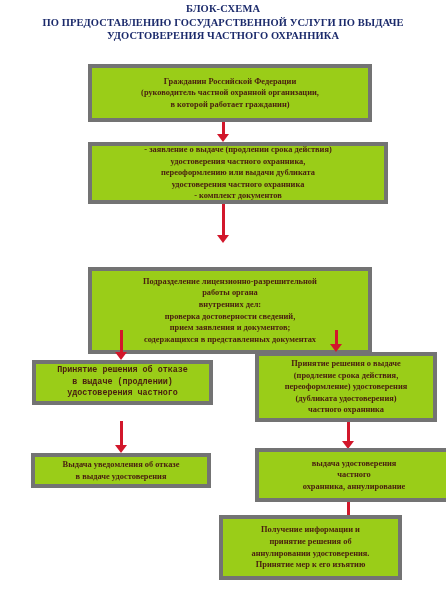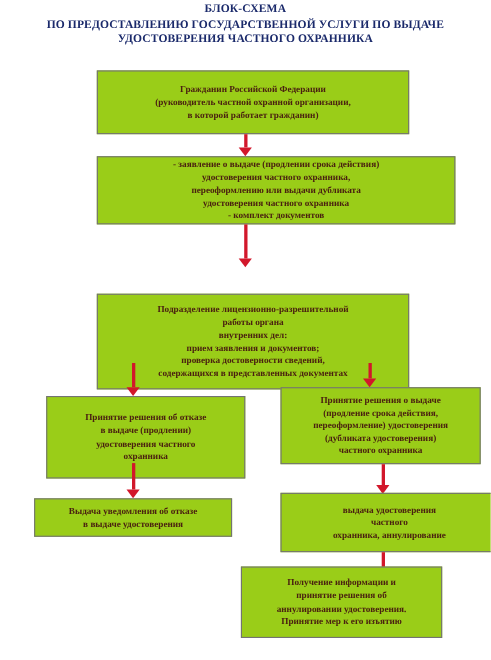--- a/index.html
+++ b/index.html
@@ -40,21 +40,21 @@
   .title .line { display: block; white-space: nowrap; }
   .title .line-1 { font-size: 10.5px; }
   .title .line-2 { font-size: 10.5px; }
   .title .line-3 { font-size: 10.5px; }
 
   
   .box {
     position: absolute;
     box-sizing: border-box;
     background: #9ACD18;
-    border: 1px solid #737373;
+    border: 4px solid #737373;
     color: #4a2110;
     font-weight: bold;
     font-size: 8.4px;
     line-height: 11.6px;
     text-align: center;
     display: flex;
     align-items: center;
     justify-content: center;
     font-family: "Liberation Serif", "DejaVu Serif", serif;
   }
@@ -104,62 +104,61 @@
       <span class="ln">(руководитель частной охранной организации,</span>
       <span class="ln">в которой работает гражданин)</span>
     </div>
   </div>
 
   <div class="arrow" style="left:217px; top:122px; height:20px;">
     <div class="shaft" style="height:12px;"></div>
     <div class="head" style="top:12px;"></div>
   </div>
 
-  <div class="box" style="left:88px; top:142px; width:326px; height:62px;">
+  <div class="box" style="left:88px; top:142px; width:300px; height:62px;">
     <div class="inner">
       <span class="ln">- заявление о выдаче (продлении срока действия)</span>
       <span class="ln">удостоверения частного охранника,</span>
       <span class="ln">переоформлению или выдачи дубликата</span>
       <span class="ln">удостоверения частного охранника</span>
       <span class="ln">- комплект документов</span>
     </div>
   </div>
 
   <div class="arrow" style="left:217px; top:204px; height:40px;">
     <div class="shaft" style="height:31px;"></div>
     <div class="head" style="top:31px;"></div>
   </div>
 
   <div class="box" style="left:88px; top:243px; width:284px; height:87px;margin-top:24px;">
     <div class="inner">
       <span class="ln">Подразделение лицензионно-разрешительной</span>
       <span class="ln">работы органа</span>
       <span class="ln">внутренних дел:</span>
+      <span class="ln">проверка достоверности сведений,</span>
       <span class="ln">прием заявления и документов;</span>
-      <span class="ln">проверка достоверности сведений,</span>
       <span class="ln">содержащихся в представленных документах</span>
     </div>
   </div>
 
   <div class="arrow" style="left:115px; top:330px; height:30px;">
     <div class="shaft" style="height:22px;"></div>
     <div class="head" style="top:22px;"></div>
   </div>
 
   <div class="arrow" style="left:330px; top:330px; height:22px;">
     <div class="shaft" style="height:14px;"></div>
     <div class="head" style="top:14px;"></div>
   </div>
 
-  <div class="box" style="left:42px; top:360px; width:181px; height:75px;">
+  <div class="box" style="left:32px; top:360px; width:181px; height:45px;font-family:Liberation Mono, monospace;">
     <div class="inner">
       <span class="ln">Принятие решения об отказе</span>
       <span class="ln">в выдаче (продлении)</span>
       <span class="ln">удостоверения частного</span>
-      <span class="ln">охранника</span>
     </div>
   </div>
 
   <div class="box" style="left:255px; top:352px; width:182px; height:70px;">
     <div class="inner">
       <span class="ln">Принятие решения о выдаче</span>
       <span class="ln">(продление срока действия,</span>
       <span class="ln">переоформление) удостоверения</span>
       <span class="ln">(дубликата удостоверения)</span>
       <span class="ln">частного охранника</span>

